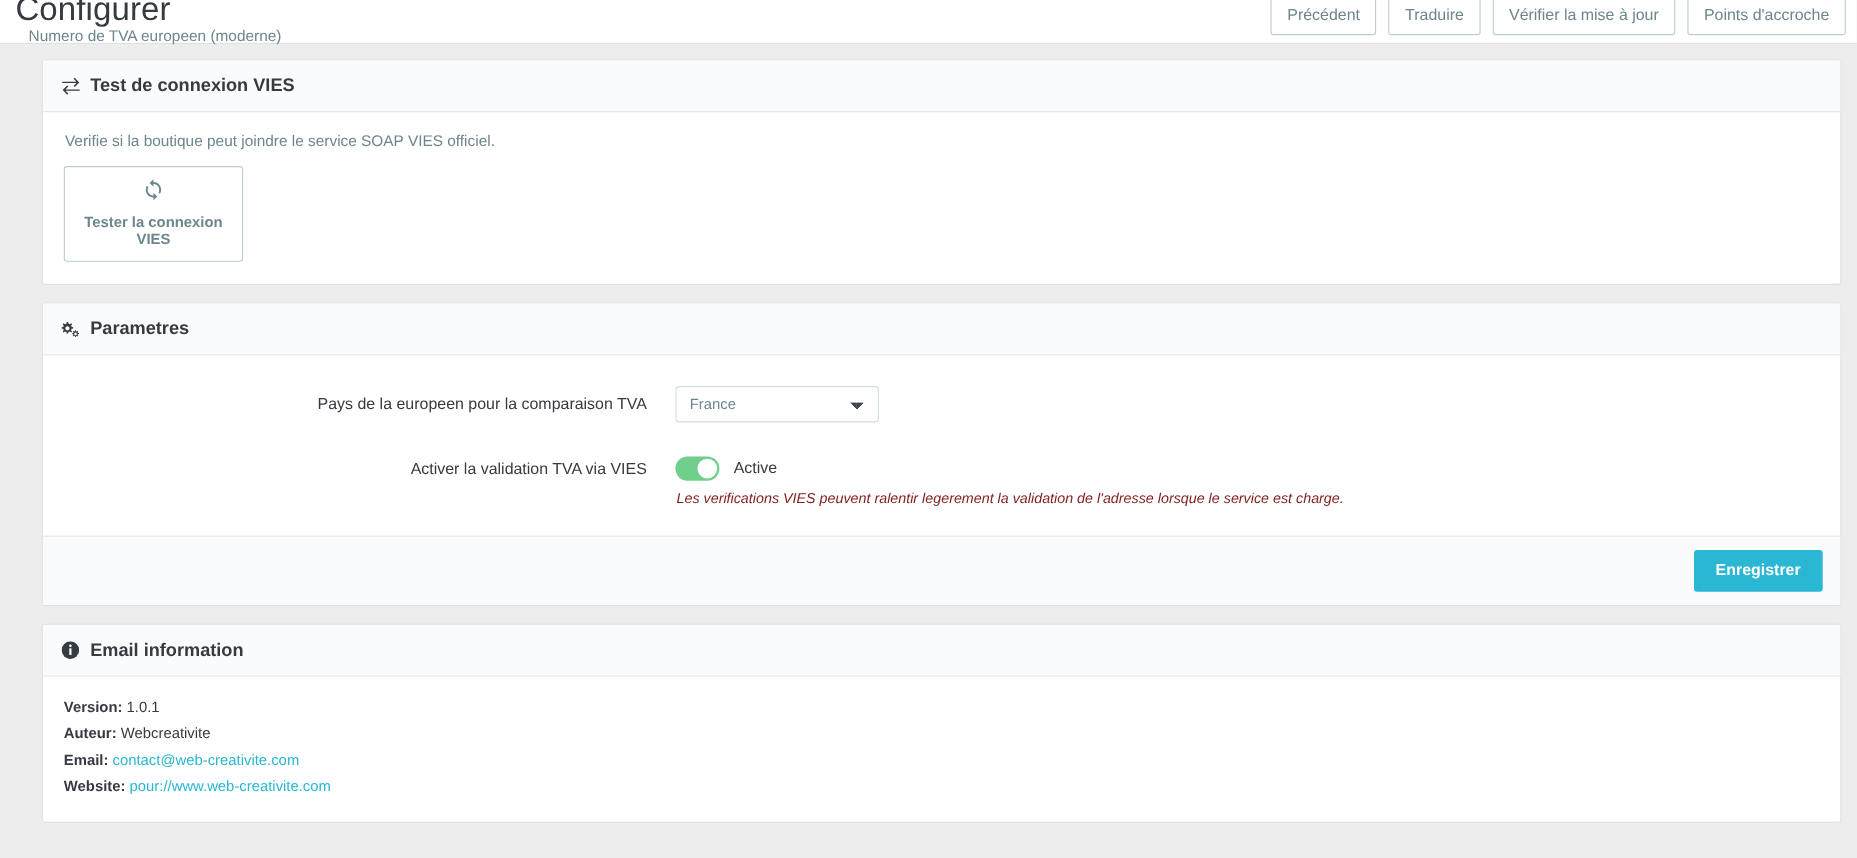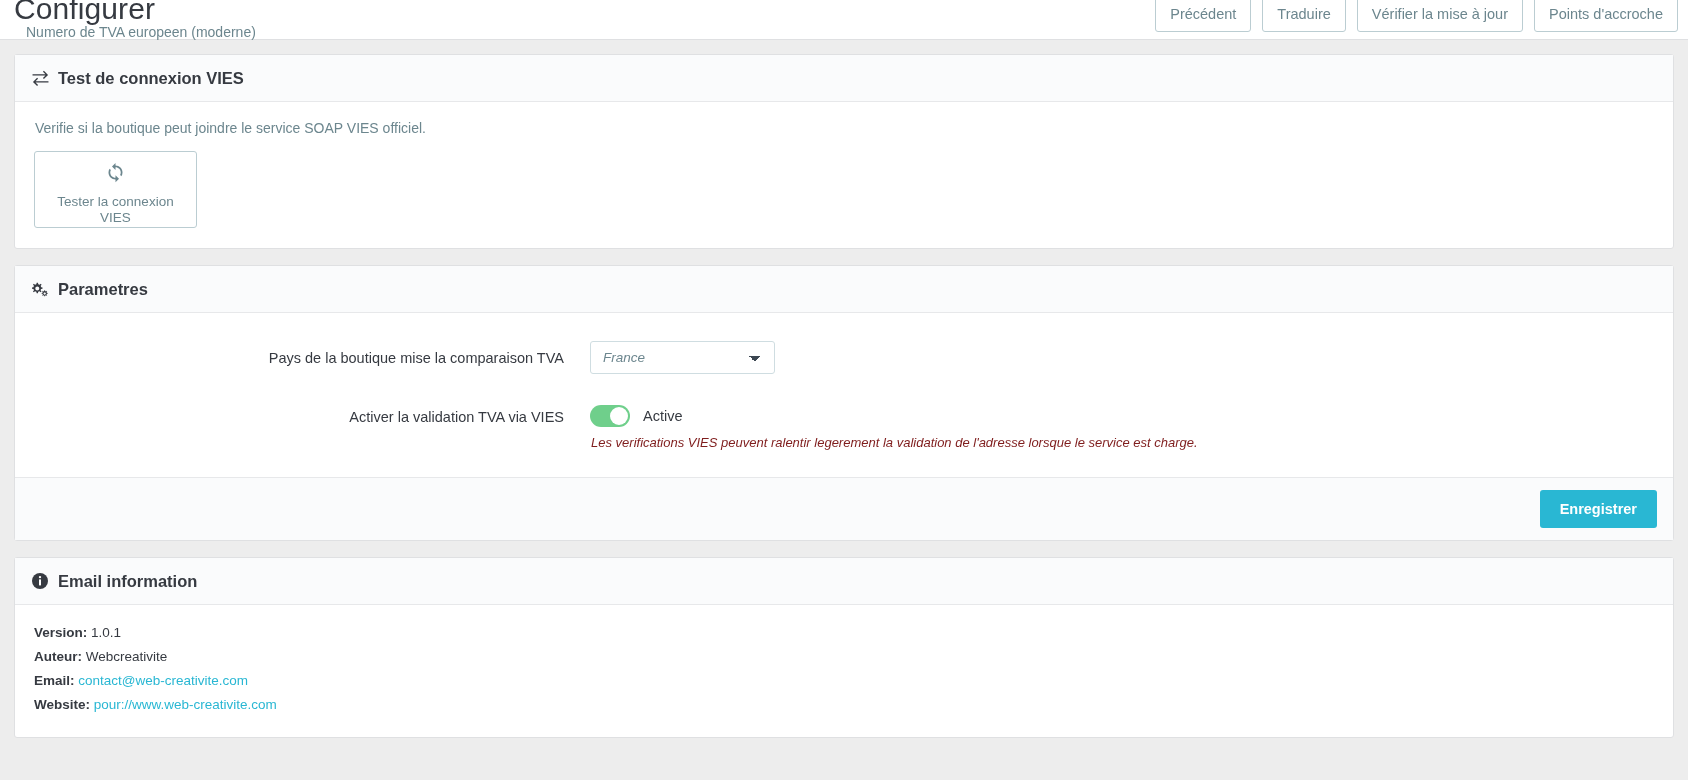--- a/index.html
+++ b/index.html
@@ -62,20 +62,21 @@
   }
 
   
   .content { padding: 14px 14px 0 14px; }
 
   .panel {
     background: #ffffff;
     border: 1px solid #dfe0e2;
     border-radius: 3px;
     margin-bottom: 16px;
+    margin-left: 24px;
   }
   .panel-heading {
     background: #fafbfc;
     border-bottom: 1px solid #e7e8ea;
     padding: 13px 16px 13px 16px;
     font-size: 16.5px;
     font-weight: 700;
     color: #363a41;
     display: flex;
     align-items: center;
@@ -100,25 +101,26 @@
     width: 163px;
     min-height: 63px;
     border: 1px solid #bbcdd2;
     border-radius: 3px;
     background: #ffffff;
     display: flex;
     flex-direction: column;
     align-items: center;
     justify-content: flex-end;
     gap: 7px;
-    padding: 10px 8px 1px;
+    padding: 10px 8px 11px;
     cursor: pointer;
     color: #6c868e;
     font-size: 13.5px;
     line-height: 16px;
+    font-weight: bold;
   }
   .test-btn .sync { color: #6c868e; }
 
   
   .form-area { padding: 28px 19px 26px 19px; }
   .form-row {
     display: flex;
     align-items: flex-start;
     margin-bottom: 26px;
   }
@@ -148,21 +150,20 @@
     -webkit-appearance: none;
     background-image:
       linear-gradient(45deg, transparent 50%, #3c4752 50%),
       linear-gradient(135deg, #3c4752 50%, transparent 50%);
     background-position:
       calc(100% - 19px) calc(50% + 1px),
       calc(100% - 13px) calc(50% + 1px);
     background-size: 6px 6px, 6px 6px;
     background-repeat: no-repeat;
     cursor: pointer;
-    font-style: italic;
   }
 
   .switch-line { display: flex; align-items: center; gap: 13px; padding-top: 5px; }
   .switch {
     width: 40px;
     height: 22px;
     border-radius: 11px;
     background: #6fcf8b;
     position: relative;
     cursor: pointer;
@@ -265,21 +266,21 @@
           <svg width="18" height="17" viewBox="0 0 20 18" fill="#363a41">
             <path d="M11.3 6.4l-.6-1.5 1.1-1.2-1-1-1.2 1.1-1.5-.6L7.7 1.6H6.3L5.9 3.2l-1.5.6-1.2-1.1-1 1 1.1 1.2-.6 1.5-1.6.3v1.4l1.6.3.6 1.5-1.1 1.2 1 1 1.2-1.1 1.5.6.4 1.6h1.4l.3-1.6 1.5-.6 1.2 1.1 1-1-1.1-1.2.6-1.5 1.6-.3V6.7l-1.5-.3zM7 10.1c-1.2 0-2.2-1-2.2-2.2s1-2.2 2.2-2.2 2.2 1 2.2 2.2-1 2.2-2.2 2.2z"></path>
             <path d="M17.6 12.6l-.3-.9.7-.7-.6-.6-.7.7-.9-.3-.2-1h-.8l-.2 1-.9.3-.7-.7-.6.6.7.7-.3.9-1 .2v.8l1 .2.3.9-.7.7.6.6.7-.7.9.3.2 1h.8l.2-1 .9-.3.7.7.6-.6-.7-.7.3-.9 1-.2v-.8l-1-.2zm-2.4 2.2c-.7 0-1.3-.6-1.3-1.3s.6-1.3 1.3-1.3 1.3.6 1.3 1.3-.6 1.3-1.3 1.3z"></path>
           </svg>
         </span>
         <span>Parametres</span>
       </div>
 
       <div class="form-area">
         <div class="form-row">
-          <div class="form-label">Pays de la boutique mise la comparaison TVA</div>
+          <div class="form-label">Pays de la europeen pour la comparaison TVA</div>
           <div class="form-control-wrap">
             <select class="country-select">
               <option>France</option>
             </select>
           </div>
         </div>
 
         <div class="form-row">
           <div class="form-label">Activer la validation TVA via VIES</div>
           <div class="form-control-wrap">

